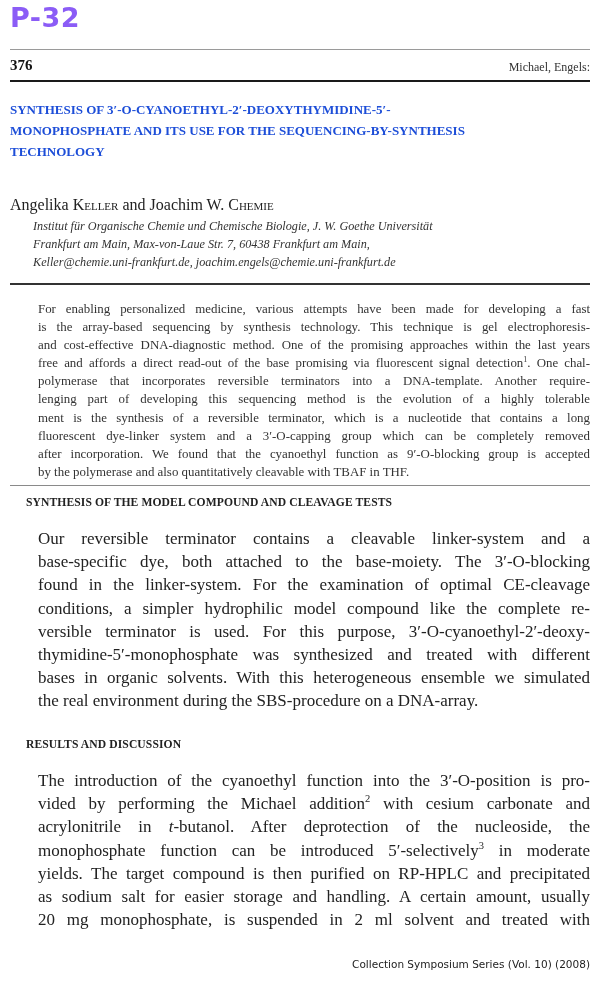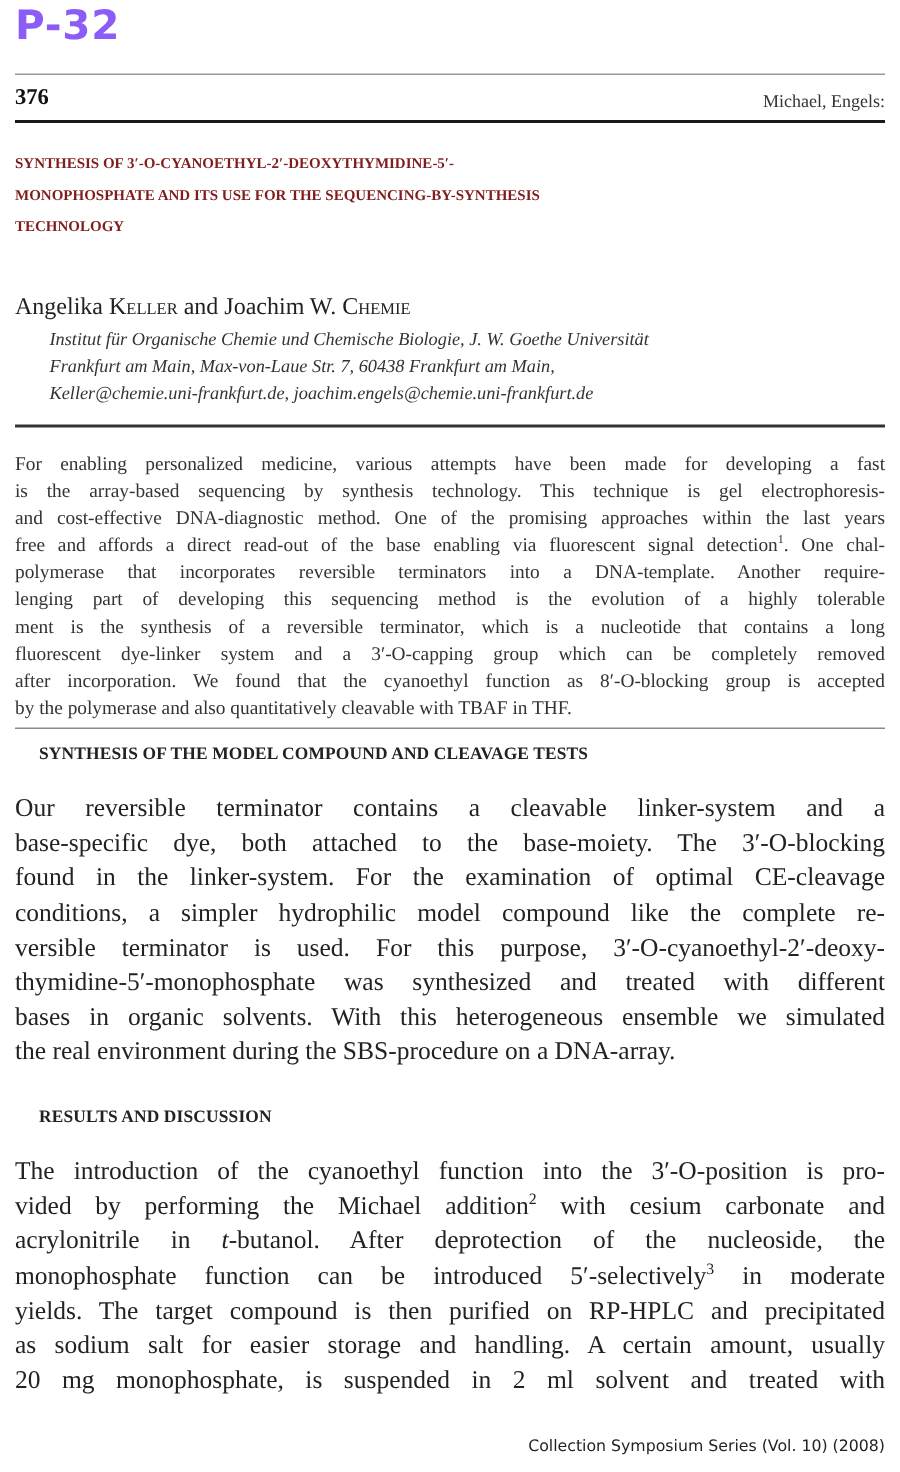--- a/index.html
+++ b/index.html
@@ -20,21 +20,21 @@
       left: 10px; top: 57px; font-weight: bold; font-size: 15px; color: #111;
       font-family: "Liberation Serif", serif;
     }
     #running-head {
       right: 10px; top: 60px; font-size: 12px; color: #333;
       font-family: "Liberation Serif", serif;
     }
     #title {
       left: 10px; top: 99px; width: 585px;
       font-family: "Liberation Serif", serif;
-      font-weight: bold; font-size: 10px; line-height: 21px; color: #7f1d1d;
+      font-weight: bold; font-size: 13px; line-height: 21px; color: #1d4ed8;
       white-space: pre-line;
     }
     #authors {
       left: 10px; top: 196px; font-size: 16px; color: #222;
       font-family: "Liberation Serif", serif;
     }
     .smallcaps { font-variant: small-caps; }
     .affil {
       left: 33px; font-style: italic; font-size: 12.2px; color: #333;
       font-family: "Liberation Serif", serif; white-space: nowrap;
@@ -49,21 +49,21 @@
       left: 26px; font-weight: bold; font-size: 11.6px; letter-spacing: 0.1px;
       color: #222; font-family: "Liberation Serif", serif;
     }
     .body-text {
       left: 10px; width: 580px;
       font-family: Liberation Serif, serif;
       font-size: 17px; line-height: 23.2px; color: #222;
       text-align: justify;
     }
     .body-text .line, #abstract .line {
-      display: block; text-align: justify; text-align-last: justify; white-space: nowrap;
+      display: block; text-align: justify; text-align-last: justify; white-space: nowrap; margin-left: 28px;
     }
     .body-text .line.last, #abstract .line.last { text-align-last: left; }
     sup { font-size: 0.62em; line-height: 0; vertical-align: super; }
     #footer {
       right: 10px; top: 958px;
       font-family: "DejaVu Sans", "Liberation Sans", sans-serif;
       font-size: 10.5px; color: #222;
     }
   </style>
 </head>
@@ -85,26 +85,26 @@
 <div class="abs affil" style="top:219px;">Institut für Organische Chemie und Chemische Biologie, J. W. Goethe Universität</div>
 <div class="abs affil" style="top:237px;">Frankfurt am Main, Max-von-Laue Str. 7, 60438 Frankfurt am Main,</div>
 <div class="abs affil" style="top:255px;">Keller@chemie.uni-frankfurt.de, joachim.engels@chemie.uni-frankfurt.de</div>
 
 <div class="abs rule-thick" style="top:283px; height:1.5px; background:#333;"></div>
 
 <div id="abstract" class="abs">
   <span class="line">For enabling personalized medicine, various attempts have been made for developing a fast</span>
   <span class="line">is the array-based sequencing by synthesis technology. This technique is gel electrophoresis-</span>
   <span class="line">and cost-effective DNA-diagnostic method. One of the promising approaches within the last years</span>
-  <span class="line"><span>free and affords a direct read-out of the base enabling via fluorescent signal detection</span><sup>1</sup><span>. One chal-</span></span>
+  <span class="line"><span>free and affords a direct read-out of the base promising via fluorescent signal detection</span><sup>1</sup><span>. One chal-</span></span>
   <span class="line">polymerase that incorporates reversible terminators into a DNA-template. Another require-</span>
   <span class="line">lenging part of developing this sequencing method is the evolution of a highly tolerable</span>
   <span class="line">ment is the synthesis of a reversible terminator, which is a nucleotide that contains a long</span>
   <span class="line">fluorescent dye-linker system and a 3′-O-capping group which can be completely removed</span>
-  <span class="line">after incorporation. We found that the cyanoethyl function as 8′-O-blocking group is accepted</span>
+  <span class="line">after incorporation. We found that the cyanoethyl function as 9′-O-blocking group is accepted</span>
   <span class="line last">by the polymerase and also quantitatively cleavable with TBAF in THF.</span>
 </div>
 
 <div class="abs rule-thin" style="top:485px; background:#8a8a8a;"></div>
 
 <div class="abs section-head" style="top:496px;">SYNTHESIS OF THE MODEL COMPOUND AND CLEAVAGE TESTS</div>
 
 <div class="abs body-text" style="top:527px;">
   <span class="line">Our reversible terminator contains a cleavable linker-system and a</span>
   <span class="line">base-specific dye, both attached to the base-moiety. The 3′-O-blocking</span>

